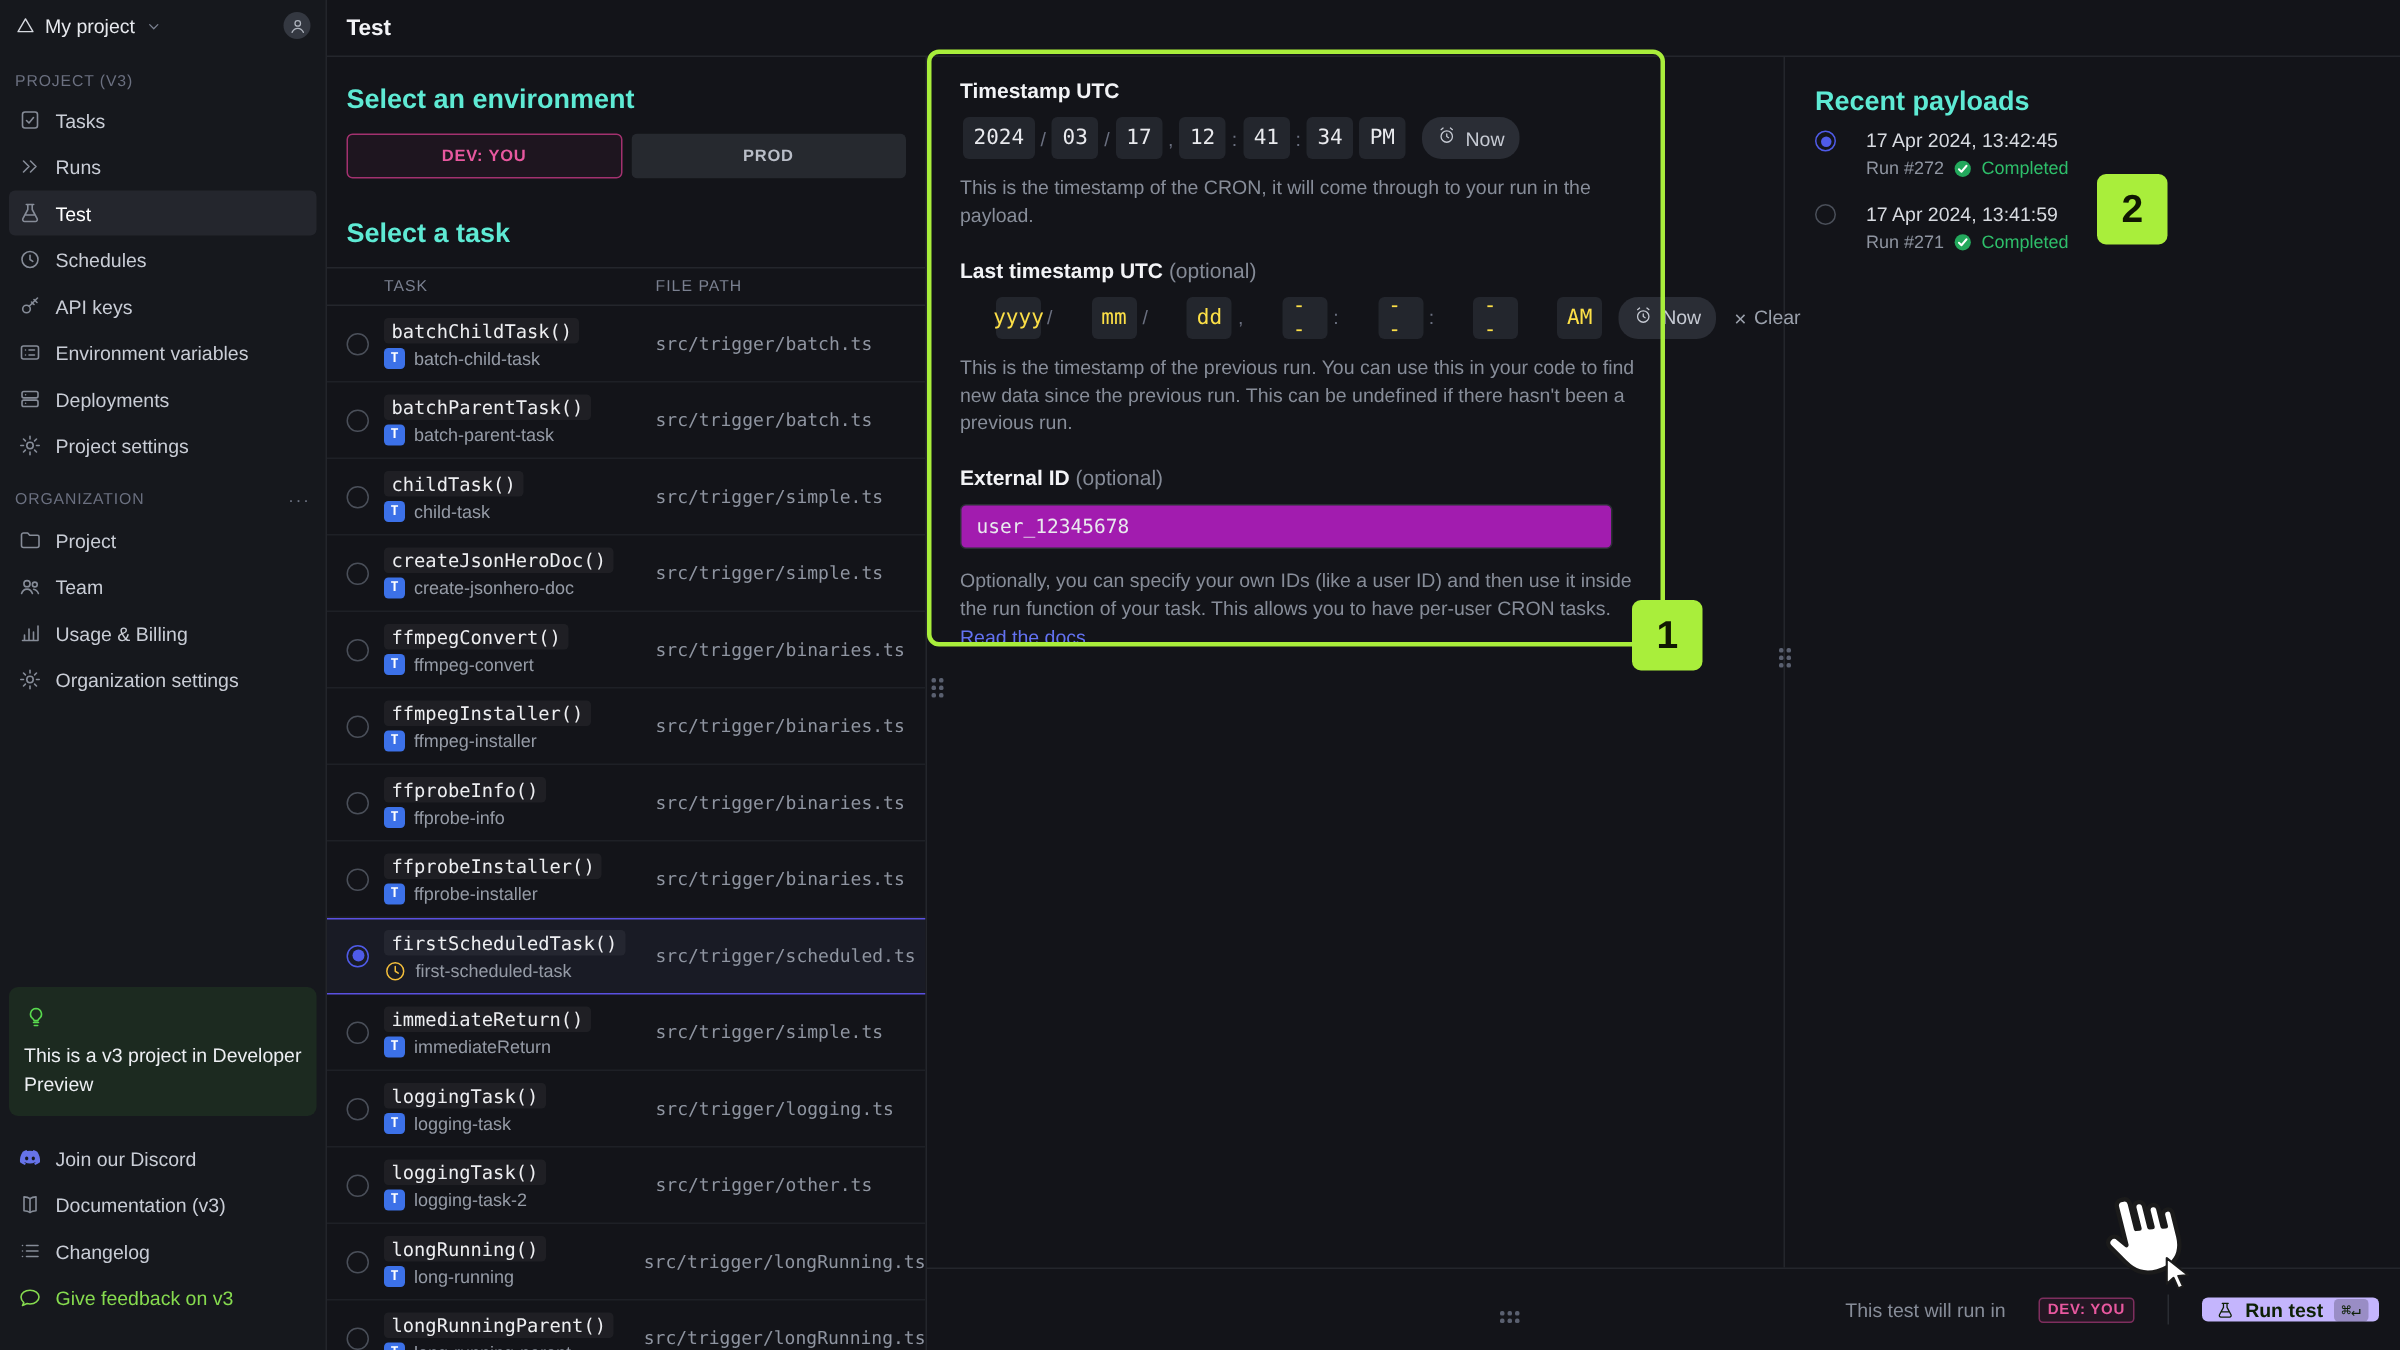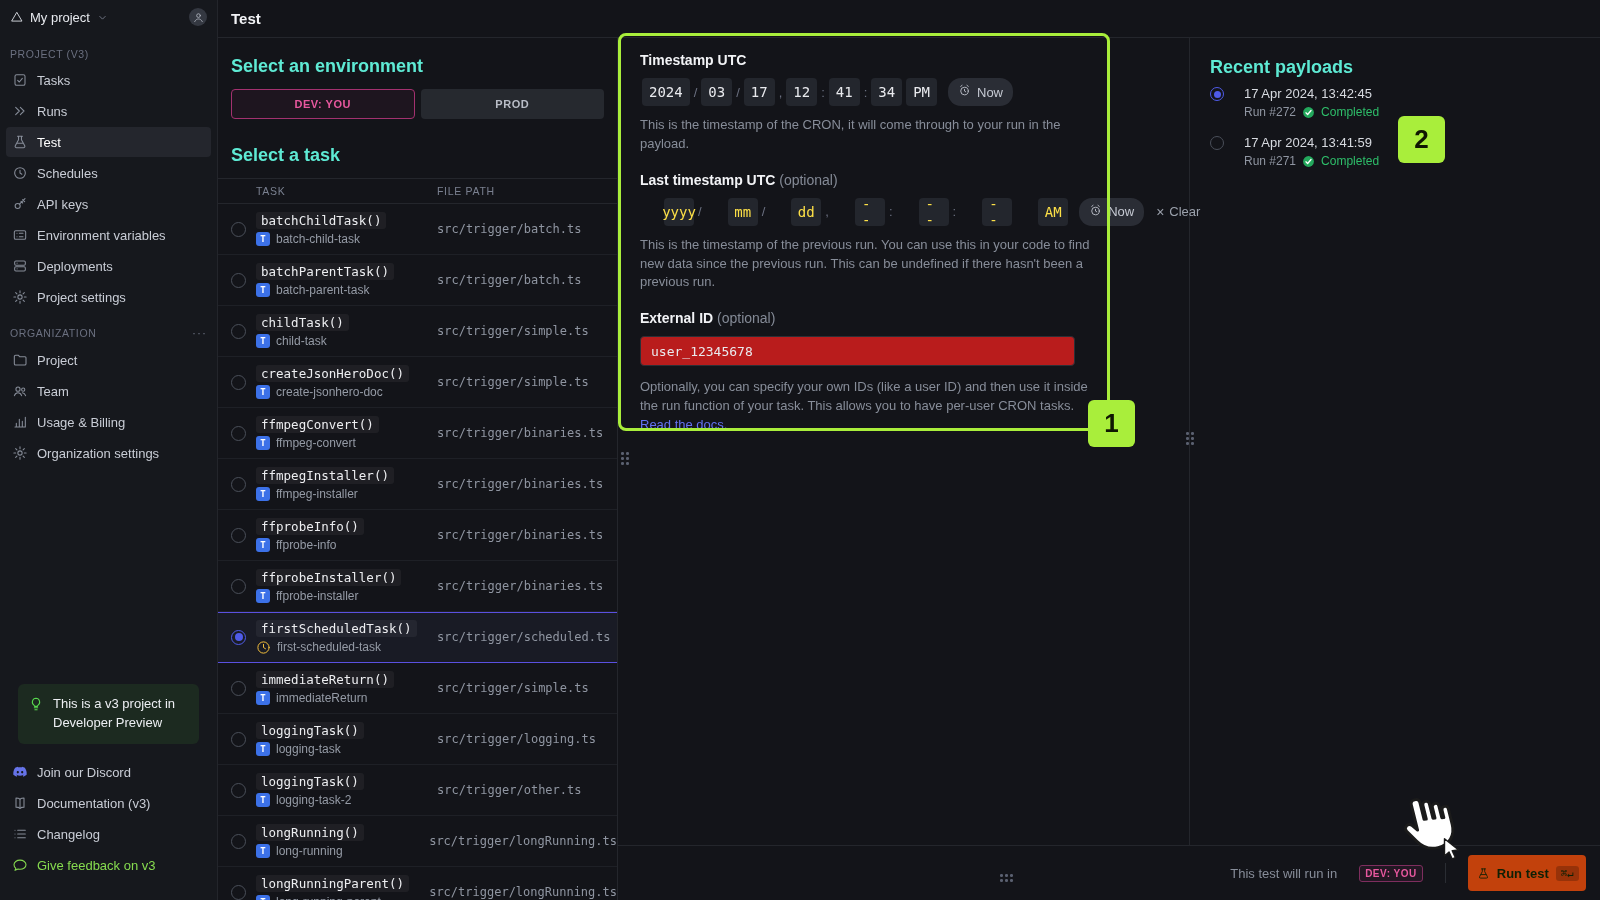--- a/index.html
+++ b/index.html
@@ -22,21 +22,21 @@
   .sb-avatar svg { width:13px; height:13px; }
   .sb-section-label { margin-top:10px; padding:4px 10px; font-size:10.5px; letter-spacing:.6px; color:#6B7080; display:flex; align-items:center; }
   .sb-dots { margin-left:auto; color:#6B7080; font-size:12px; letter-spacing:1px; cursor:pointer; }
   .sb-item { height:30px; margin:1px 6px; padding:0 6px; border-radius:4px; display:flex; align-items:center; gap:9px; color:#C9CDD6; font-size:13px; cursor:pointer; }
   .sb-item.active { background:#24262D; color:#FFFFFF; }
   .sb-icon { width:16px; height:16px; display:flex; color:#868C98; flex-shrink:0; }
   .sb-icon svg { width:16px; height:16px; }
   .sb-item.acc-discord .sb-icon { color:#6673E8; }
   .sb-item.acc-green { color:#86DB4F; }
   .sb-item.acc-green .sb-icon { color:#86DB4F; }
-  .sb-banner { margin:auto 18px 12px; background:#1C2A20; border-radius:6px; padding:11px 10px; display:flex; gap:9px; align-items:flex-start; }
+  .sb-banner { margin:auto 6px 12px; background:#1C2A20; border-radius:6px; padding:11px 10px; display:flex; gap:9px; align-items:flex-start;flex-direction:column; }
   .sb-banner .sb-icon { color:#58D94E; margin-top:1px; }
   .sb-banner-text { font-size:13px; line-height:1.45; color:#EDEFF3; }
 
   
   .main { flex:1; display:flex; flex-direction:column; min-width:0; position:relative; }
   .main-header { height:38px; flex-shrink:0; border-bottom:1px solid #24262C; display:flex; align-items:center; padding:0 13px; font-size:15px; font-weight:700; color:#F2F3F6; }
   .main-body { flex:1; display:flex; min-height:0; }
 
   
   .col-tasks { width:400px; flex-shrink:0; border-right:1px solid #24262C; display:flex; flex-direction:column; overflow:hidden; }
@@ -75,41 +75,41 @@
   .dt-row { display:flex; align-items:center; margin-bottom:10px; }
   .dt-seg { height:28px; min-width:30px; padding:0 7px; margin:0 2px; background:#23262D; border-radius:4px; display:flex; align-items:center; justify-content:center; font-family:"DejaVu Sans Mono", monospace; font-size:14px; color:#E9EAEE; cursor:text; }
   .dt-seg.placeholder { color:#fde047;margin-left:24px; }
   .dt-sep { color:#6B7080; font-size:13px; margin:0 2px; }
   .now-btn { height:28px; padding:0 10px; margin-left:9px; background:#2A2D35; border:none; border-radius:13px; display:flex; align-items:center; gap:6px; font-size:13px; color:#C6CAD3; font-family:"Liberation Sans", sans-serif; cursor:pointer; }
   .now-btn svg { width:13px; height:13px; }
   .clear-btn { margin-left:12px; background:none; border:none; display:flex; align-items:center; gap:5px; color:#9BA1AC; font-size:13px; font-family:"Liberation Sans", sans-serif; cursor:pointer; }
   .clear-btn .x { font-size:14px; }
   .help { color:#878D99; font-size:13px; line-height:1.45; max-width:452px; margin:0 0 18px; }
   .help .link { color:#6372F1; display:block; cursor:pointer; text-decoration:none; }
-  .text-input { width:435px; height:30px; background:#b91c1c; border:1px solid #2C2F36; border-radius:4px; display:flex; align-items:center; padding:0 10px; font-family:"DejaVu Sans Mono", monospace; font-size:13px; color:#E9EAEE; margin-bottom:12px; cursor:text; }
+  .text-input { width:435px; height:30px; background:#a21caf; border:1px solid #2C2F36; border-radius:4px; display:flex; align-items:center; padding:0 10px; font-family:"DejaVu Sans Mono", monospace; font-size:13px; color:#E9EAEE; margin-bottom:12px; cursor:text; }
 
   
   .col-payloads { flex:1; padding:19px 0 0 20px; }
   .payloads-heading { margin-bottom:8px; }
   .payload-item { display:flex; gap:20px; margin-bottom:16px; cursor:pointer; }
   .payload-item .radio { width:14px; height:14px; margin-top:1px; }
   .payload-texts { display:flex; flex-direction:column; gap:4px; }
   .payload-ts { font-size:13px; color:#D7DAE0; }
   .payload-meta { display:flex; align-items:center; gap:6px; }
   .payload-run { font-size:12px; color:#8F95A1; }
   .check-icon { width:13px; height:13px; display:flex; }
   .check-icon svg { width:13px; height:13px; }
   .payload-status { font-size:12px; color:#2EBE6A; }
 
   
   .bottom-bar { height:55px; flex-shrink:0; border-top:1px solid #24262C; display:flex; align-items:center; justify-content:flex-end; padding-right:14px; gap:22px; }
   .run-in-text { color:#878D99; font-size:13px; }
   .env-badge { font-size:10px; font-weight:700; letter-spacing:.5px; color:#E8589F; border:1px solid #7E2E5E; background:rgba(226,62,149,0.08); border-radius:3px; padding:2px 5px; }
   .vsep { width:1px; height:20px; background:#2A2D33; }
-  .run-btn { height:36px; background:#c2410c; border:none; border-radius:4px; display:flex; align-items:center; gap:7px; padding:0 7px 0 9px; color:#0D2005; font-size:13px; font-weight:700; font-family:"Liberation Sans", sans-serif; cursor:pointer; }
+  .run-btn { height:16px; background:#c4b5fd; border:none; border-radius:4px; display:flex; align-items:center; gap:7px; padding:0 7px 0 9px; color:#0D2005; font-size:13px; font-weight:700; font-family:"Liberation Sans", sans-serif; cursor:pointer; }
   .run-btn .r-icon { width:13px; height:13px; display:flex; color:#0D2005; }
   .run-btn .r-icon svg { width:13px; height:13px; }
   .shortcut { background:rgba(0,0,0,0.22); border-radius:3px; padding:1px 5px; font-family:"DejaVu Sans Mono", monospace; font-size:11px; font-weight:400; color:#0D2005; }
 
   
   .overlays { position:absolute; inset:0; pointer-events:none; z-index:10; }
   .callout-box { position:absolute; left:618px; top:33px; width:492px; height:398px; border:3px solid #A9EE3B; border-radius:8px; }
   .callout-num { position:absolute; width:47px; height:47px; background:#A9EE3B; color:#101702; font-size:26px; font-weight:700; display:flex; align-items:center; justify-content:center; border-radius:6px; font-family:"Liberation Sans", sans-serif; }
   .callout-1 { left:1088px; top:400px; }
   .callout-2 { left:1398px; top:116px; }

